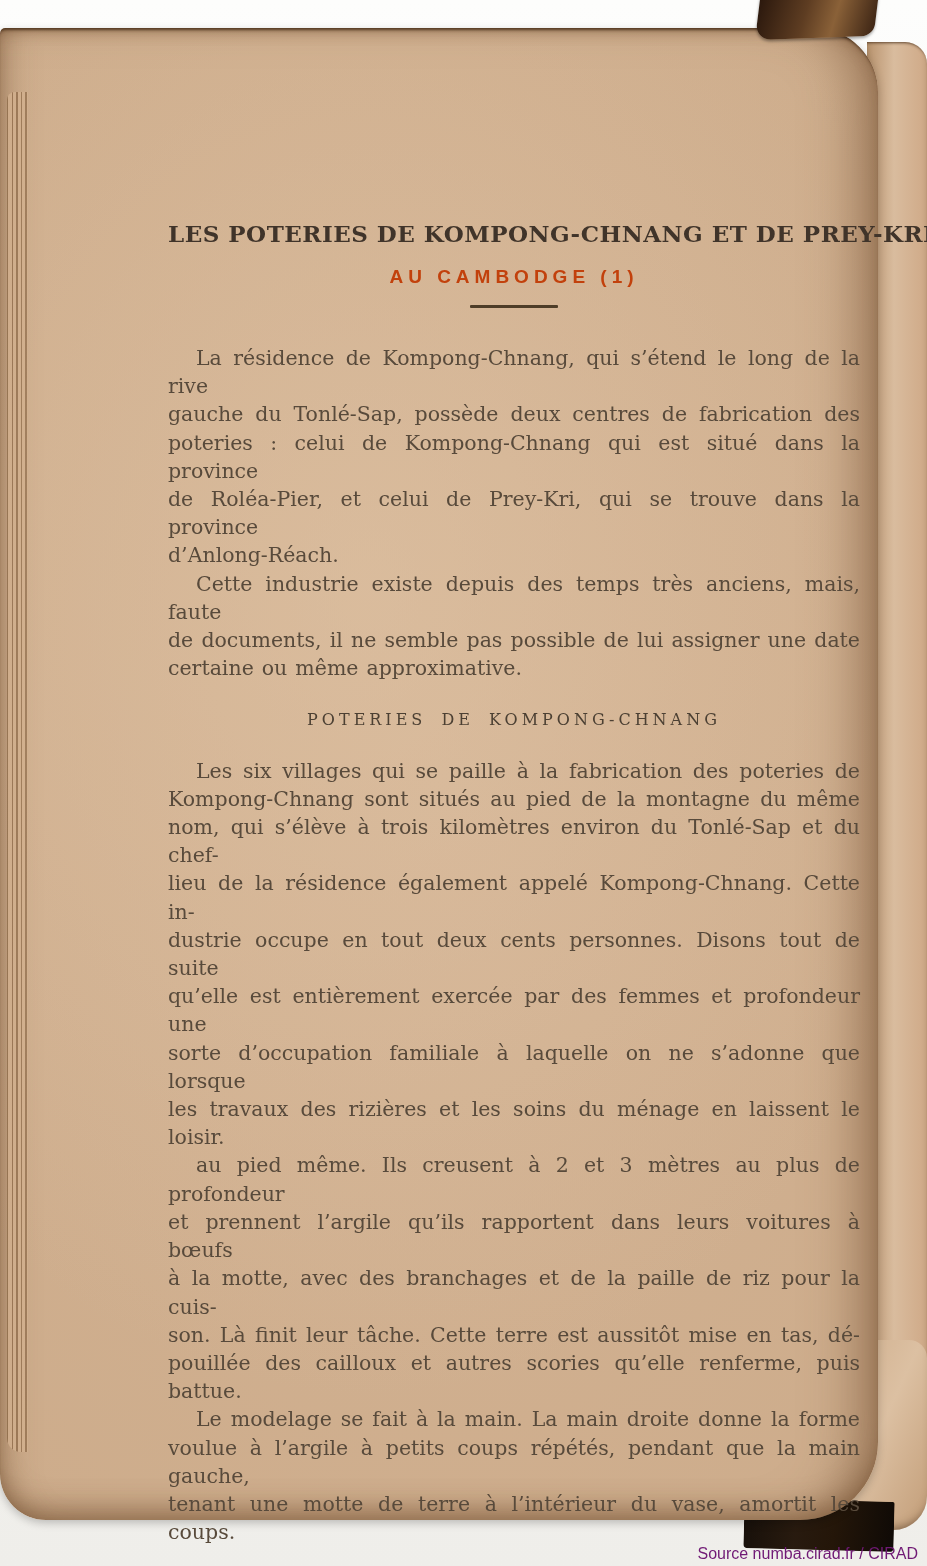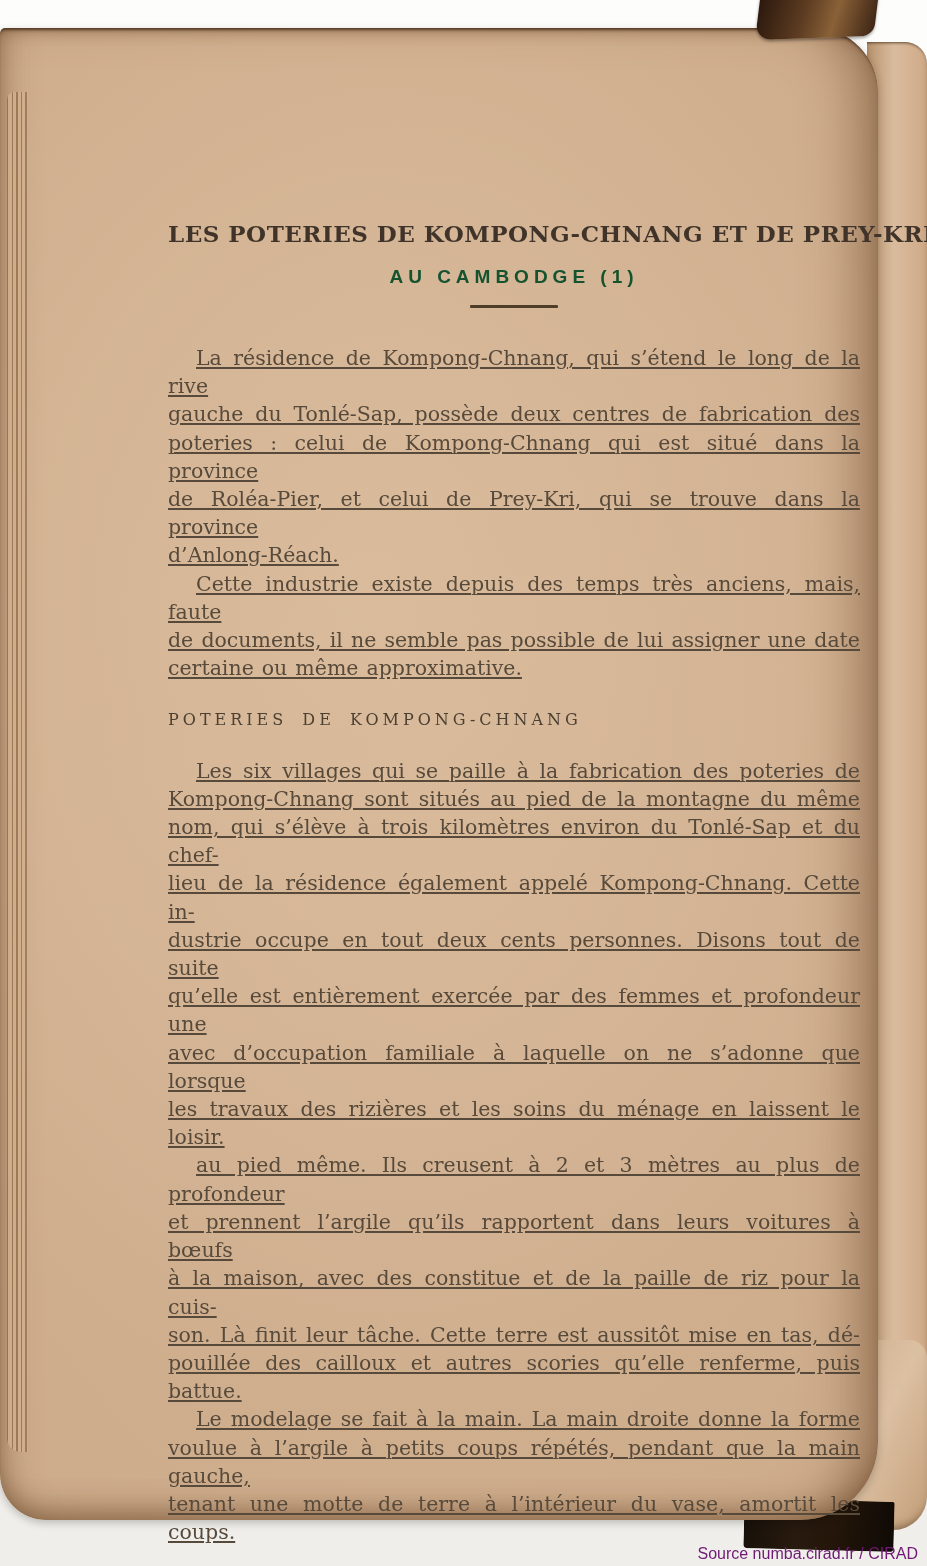--- a/index.html
+++ b/index.html
@@ -59,33 +59,33 @@
   .text-block{
     position:absolute;left:168px;top:220px;width:692px;z-index:4;
     color:#584a3b;
   }
   .title1{
     text-align:center;font-weight:bold;font-size:23px;letter-spacing:.5px;
     color:#40342a;white-space:nowrap;
   }
   .title2{
     text-align:center;font-family:"Liberation Sans",sans-serif;font-weight:600;
-    font-size:19px;letter-spacing:5px;color:#14532d;margin-top:19px;
+    font-size:19px;letter-spacing:5px;color:#c2410c;margin-top:19px;
   }
   .title-rule{
     width:88px;height:3px;background:#4e3d28;margin:17px auto 0 auto;border-radius:1px;
   }
   .body-copy{margin-top:36px;font-size:20.5px;line-height:28.2px;word-spacing:1.5px;}
   .plines .line{
-    text-align:justify;text-align-last:justify;text-decoration:underline;
+    text-align:justify;text-align-last:justify;
   }
   .plines .line:first-of-type{text-indent:28px;}
   .plines .line:last-child{text-align-last:auto;}
   .section-heading{
-    font-size:16px;letter-spacing:4px;color:#4c4033;
+    text-align:center;font-size:16px;letter-spacing:4px;color:#4c4033;
     margin:24px 0 22px 0;word-spacing:6px;
   }
   
   .source{
     position:absolute;right:9px;bottom:3px;z-index:5;
     font-family:"Liberation Sans",sans-serif;font-size:16px;color:#701a75;
   }
 </style>
 </head>
 <body>
@@ -123,28 +123,28 @@
     <div class="section-heading">POTERIES DE KOMPONG-CHNANG</div>
 
     <div class="plines">
 
     <div class="line">Les six villages qui se paille à la fabrication des poteries de</div>
         <div class="line">Kompong-Chnang sont situés au pied de la montagne du même</div>
         <div class="line">nom, qui s’élève à trois kilomètres environ du Tonlé-Sap et du chef-</div>
         <div class="line">lieu de la résidence également appelé Kompong-Chnang. Cette in-</div>
         <div class="line">dustrie occupe en tout deux cents personnes. Disons tout de suite</div>
         <div class="line">qu’elle est entièrement exercée par des femmes et profondeur une</div>
-        <div class="line">avec d’occupation familiale à laquelle on ne s’adonne que lorsque</div>
+        <div class="line">sorte d’occupation familiale à laquelle on ne s’adonne que lorsque</div>
         <div class="line">les travaux des rizières et les soins du ménage en laissent le loisir.</div>
       </div>
     <div class="plines">
 
         <div class="line">au pied même. Ils creusent à 2 et 3 mètres au plus de profondeur</div>
         <div class="line">et prennent l’argile qu’ils rapportent dans leurs voitures à bœufs</div>
-        <div class="line">à la maison, avec des constitue et de la paille de riz pour la cuis-</div>
+        <div class="line">à la motte, avec des branchages et de la paille de riz pour la cuis-</div>
         <div class="line">son. Là finit leur tâche. Cette terre est aussitôt mise en tas, dé-</div>
         <div class="line">pouillée des cailloux et autres scories qu’elle renferme, puis battue.</div>
       </div>
     <div class="plines">
 
     <div class="line">Le modelage se fait à la main. La main droite donne la forme</div>
         <div class="line">voulue à l’argile à petits coups répétés, pendant que la main gauche,</div>
         <div class="line">tenant une motte de terre à l’intérieur du vase, amortit les coups.</div>
       </div>
 

